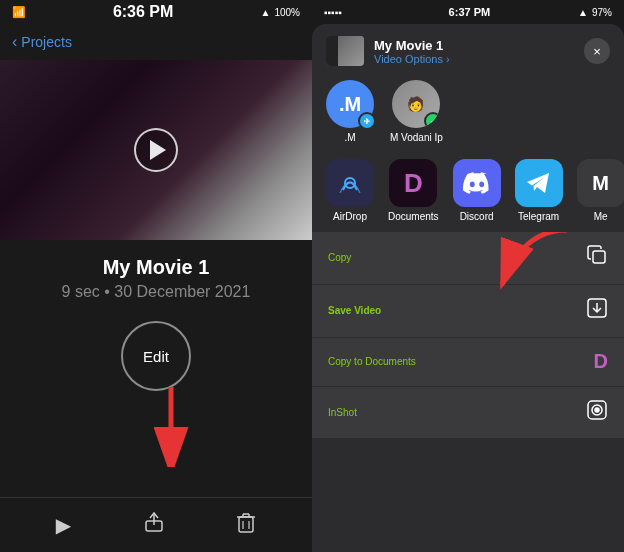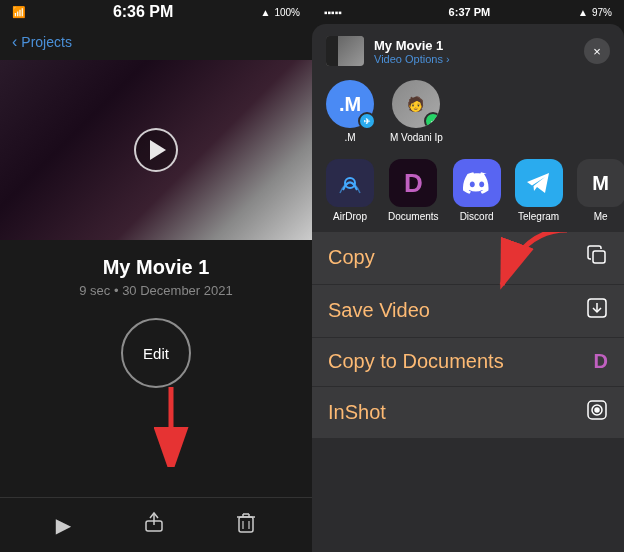--- a/index.html
+++ b/index.html
@@ -104,21 +104,21 @@
 
     .movie-title {
       color: #fff;
       font-size: 20px;
       font-weight: 600;
       margin-bottom: 4px;
     }
 
     .movie-meta {
       color: #888;
-      font-size: 13px;
+      font-size: 16px;
     }
 
     .edit-btn-container {
       display: flex;
       justify-content: center;
       padding: 12px;
     }
 
     .edit-btn {
       width: 70px;
@@ -380,36 +380,37 @@
       background: #3a3a3c;
       margin-bottom: 1px;
       position: relative;
     }
 
     .action-item:last-child {
       border-bottom: none;
     }
 
     .action-label {
-      color: #fdba74;
-      font-size: 20px;
+      color: #84cc16;
+      font-size: 10px;
     }
 
     .action-icon {
       color: #fff;
       font-size: 18px;
     }
 
     
     .arrow-svg {
       display: block;
     }
 
     .save-video-item {
       position: relative;
+      font-weight: bold;
     }
   </style>
 </head>
 <body>
 
 <div class="left-panel">
 
   <div class="status-bar-left">
     <div style="display:flex;align-items:center;gap:4px;">
       <span style="font-size:11px;color:#fff;">📶</span>

